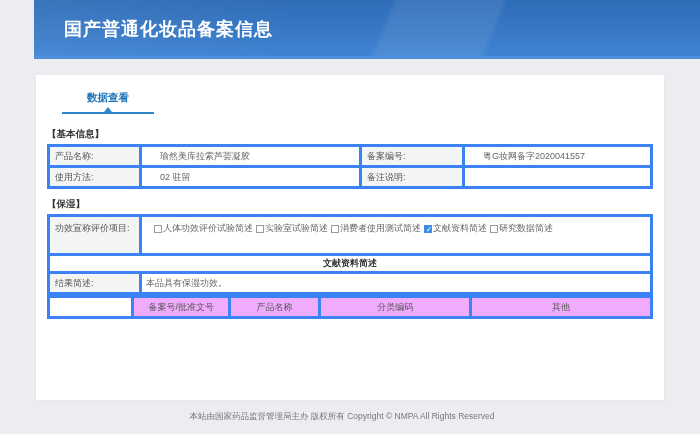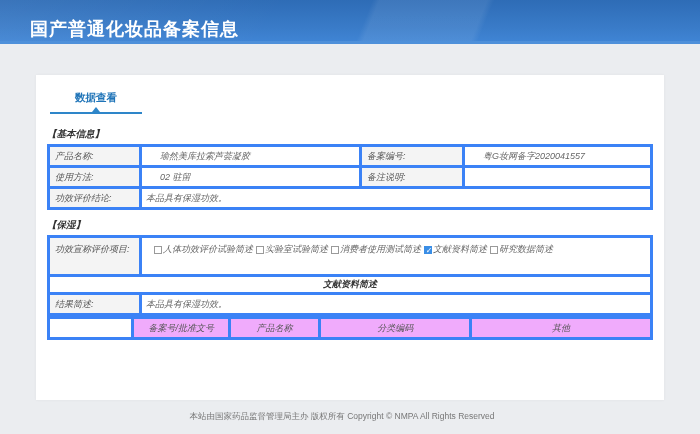--- a/index.html
+++ b/index.html
@@ -4,49 +4,50 @@
 <style>
   * { margin:0; padding:0; box-sizing:border-box; }
   html,body { background:#d9dcdf; }
   .page {
     width:700px; height:434px; position:relative; overflow:hidden;
     background:#ebedf0;
     font-family:"Liberation Sans","DejaVu Sans",sans-serif;
   }
   
   .banner {
-    height:44px;
+    height:59px;
     background:
       linear-gradient(112deg, rgba(255,255,255,0) 52%, rgba(255,255,255,0.08) 53%, rgba(255,255,255,0.08) 68%, rgba(255,255,255,0) 69%),
       linear-gradient(125deg, rgba(255,255,255,0.06) 0%, rgba(255,255,255,0) 40%),
       linear-gradient(180deg, #2e6cb6 0%, #3a7cc9 70%, #3f84d4 100%);
     border-bottom:3px solid #4e90da;
     padding:17px 0 0 30px;
+    margin-left:34px;
   }
   .banner h1 { color:#ffffff; font-size:18px; font-weight:bold; letter-spacing:1px; }
 
   
   .card {
     position:absolute; left:36px; top:75px; width:628px; height:325px;
     background:#ffffff; box-shadow:0 0 3px rgba(0,0,0,0.05);
   }
-  .tab-bar { padding:12px 14px 0 14px; }
+  .tab-bar { padding:12px 14px 0 14px;margin-left:12px; }
   .tab {
     display:inline-block; width:92px; text-align:center;
     color:#1f74b8; font-size:10.5px; font-weight:bold;
     padding-bottom:7px; border-bottom:2px solid #2e86c9;
     position:relative; cursor:pointer;
   }
   .tab::after {
     content:""; position:absolute; left:50%; bottom:0; transform:translateX(-50%);
     width:0; height:0;
     border-left:4px solid transparent; border-right:4px solid transparent;
     border-bottom:5px solid #2e86c9;
   }
-  .content { padding:2px 11px 15px 11px;font-style:italic; }
+  .content { padding:2px 11px 15px 11px; }
   .section-title { font-size:9.5px; font-weight:bold; color:#333; margin:9px 0 3px 0; }
   .section-title.first { margin-top:12px; }
 
   table { width:100%; border-collapse:collapse; table-layout:fixed; }
   td {
     border:3px solid #3b82f6; height:21px;
     font-size:9px; color:#666; overflow:hidden; white-space:nowrap;
   }
   td.lbl { background:#f4f4f4; color:#555; padding-left:5px; }
   td.val { padding-left:18px; }
@@ -113,24 +114,20 @@
           <td class="val">瑜然美库拉索芦荟凝胶</td>
           <td class="lbl">备案编号:</td>
           <td class="val">粤G妆网备字2020041557</td>
         </tr>
         <tr>
           <td class="lbl">使用方法:</td>
           <td class="val">02 驻留</td>
           <td class="lbl">备注说明:</td>
           <td class="val"></td>
         </tr>
-        <tr>
-          <td class="lbl">功效评价结论:</td>
-          <td class="val-tight" colspan="3">本品具有保湿功效。</td>
-        </tr>
       </tbody>
         </table>
 
       <div class="section-title">【保湿】</div>
 
       <table class="t-claim">
         <colgroup>
             <col class="c-l">
             <col>
           </colgroup>

